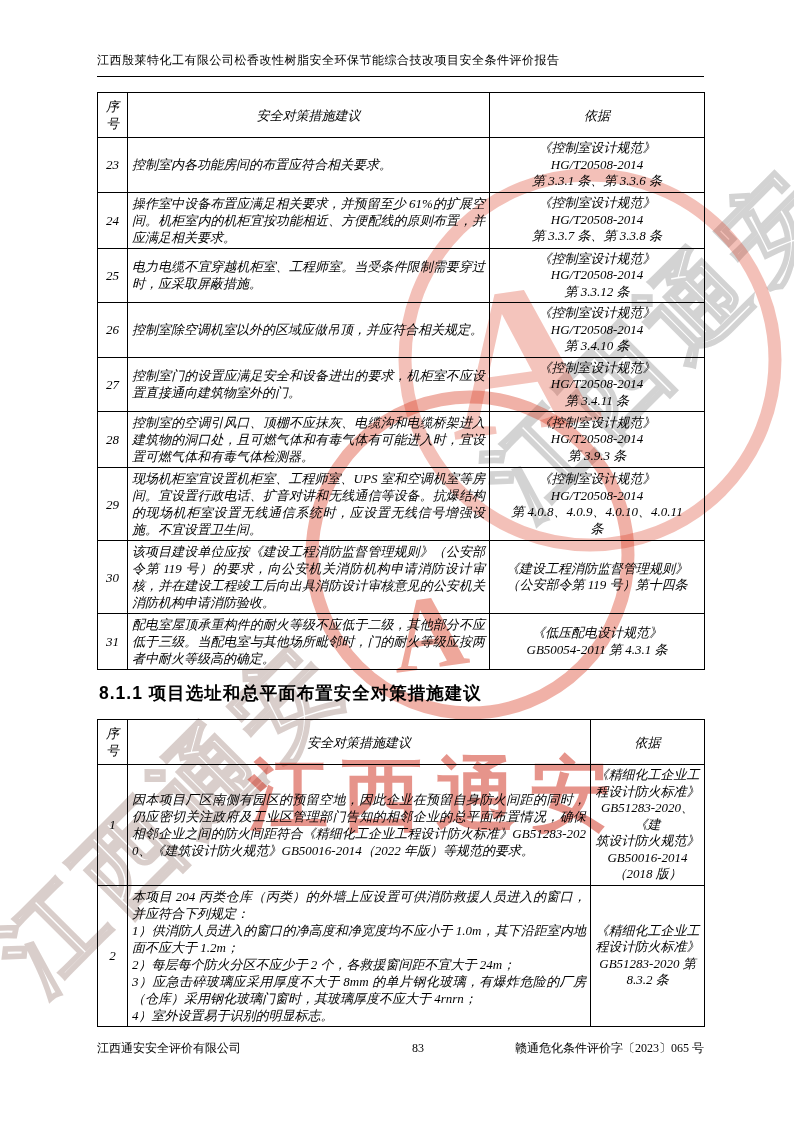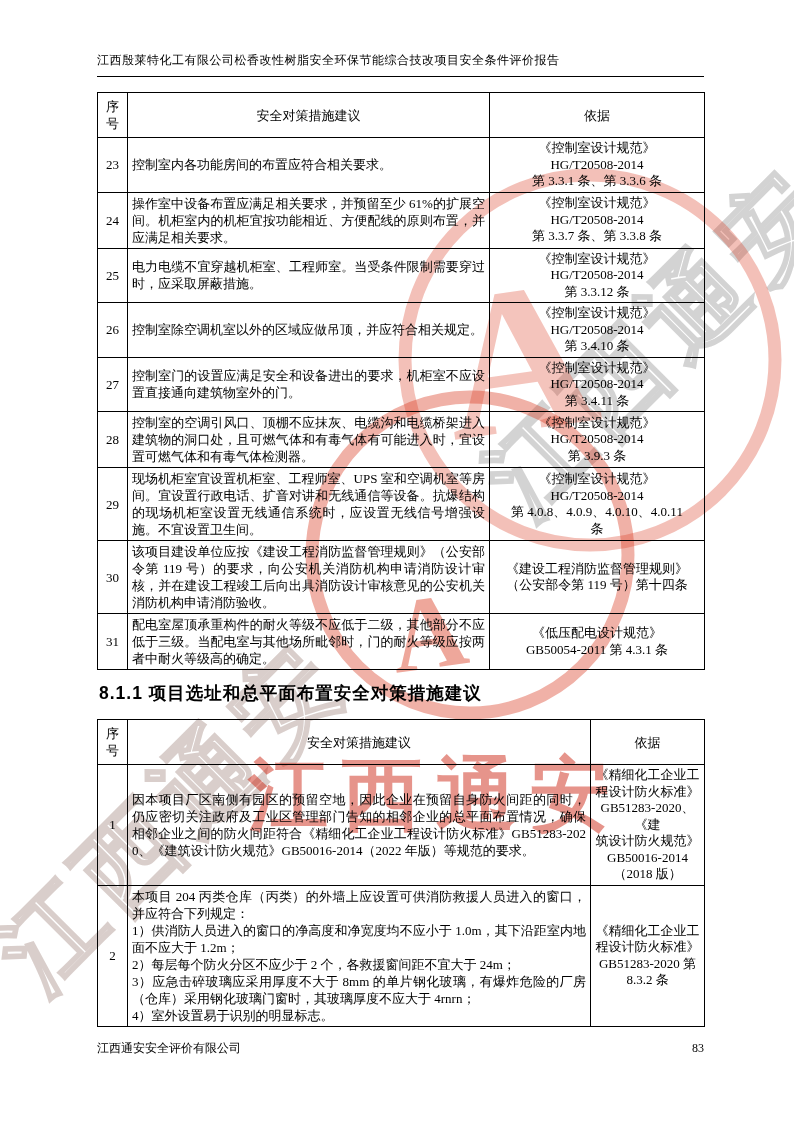--- a/index.html
+++ b/index.html
@@ -24,21 +24,21 @@
     color:rgba(206,42,24,0.50);white-space:nowrap;
     font-family:"Liberation Serif","DejaVu Serif",serif;
   }
   .wm-stamp{position:absolute;left:0;top:0;}
   
   .content{position:absolute;left:97px;top:0;width:607px;z-index:1;}
   .doc-header{
     text-align:left;font-size:12px;letter-spacing:0.5px;
     padding-top:52px;padding-bottom:7px;border-bottom:1.5px solid #000;
   }
-  table{border-collapse:collapse;width:100%;table-layout:fixed;margin-top:15px;background:transparent;}
+  table{border-collapse:collapse;width:100%;table-layout:fixed;margin-top:15px;background:transparent;font-style:italic;}
   th,td{
     border:1px solid #000;background:transparent;
     font-size:13px;line-height:17px;font-weight:normal;
     vertical-align:middle;padding:2px 4px;word-break:break-all;
   }
   th{text-align:center;padding:5px 2px;}
   td.cell-no{text-align:center;padding:2px 1px;margin-top:36px;}
   td.cell-measure{text-align:justify;white-space:pre-line;}
   td.cell-basis{text-align:center;white-space:pre-line;line-height:16.5px;}
   .section-heading{
@@ -192,13 +192,14 @@
 8.3.2 条</td>
         </tr>
       </tbody>
   </table>
 
 </div>
 
 <div class="doc-footer">
   <span class="f-left">江西通安安全评价有限公司</span>
   <span class="f-center">83</span>
+  <span class="f-right">赣通危化条件评价字〔2023〕065 号</span>
 </div>
 
 </body></html>

